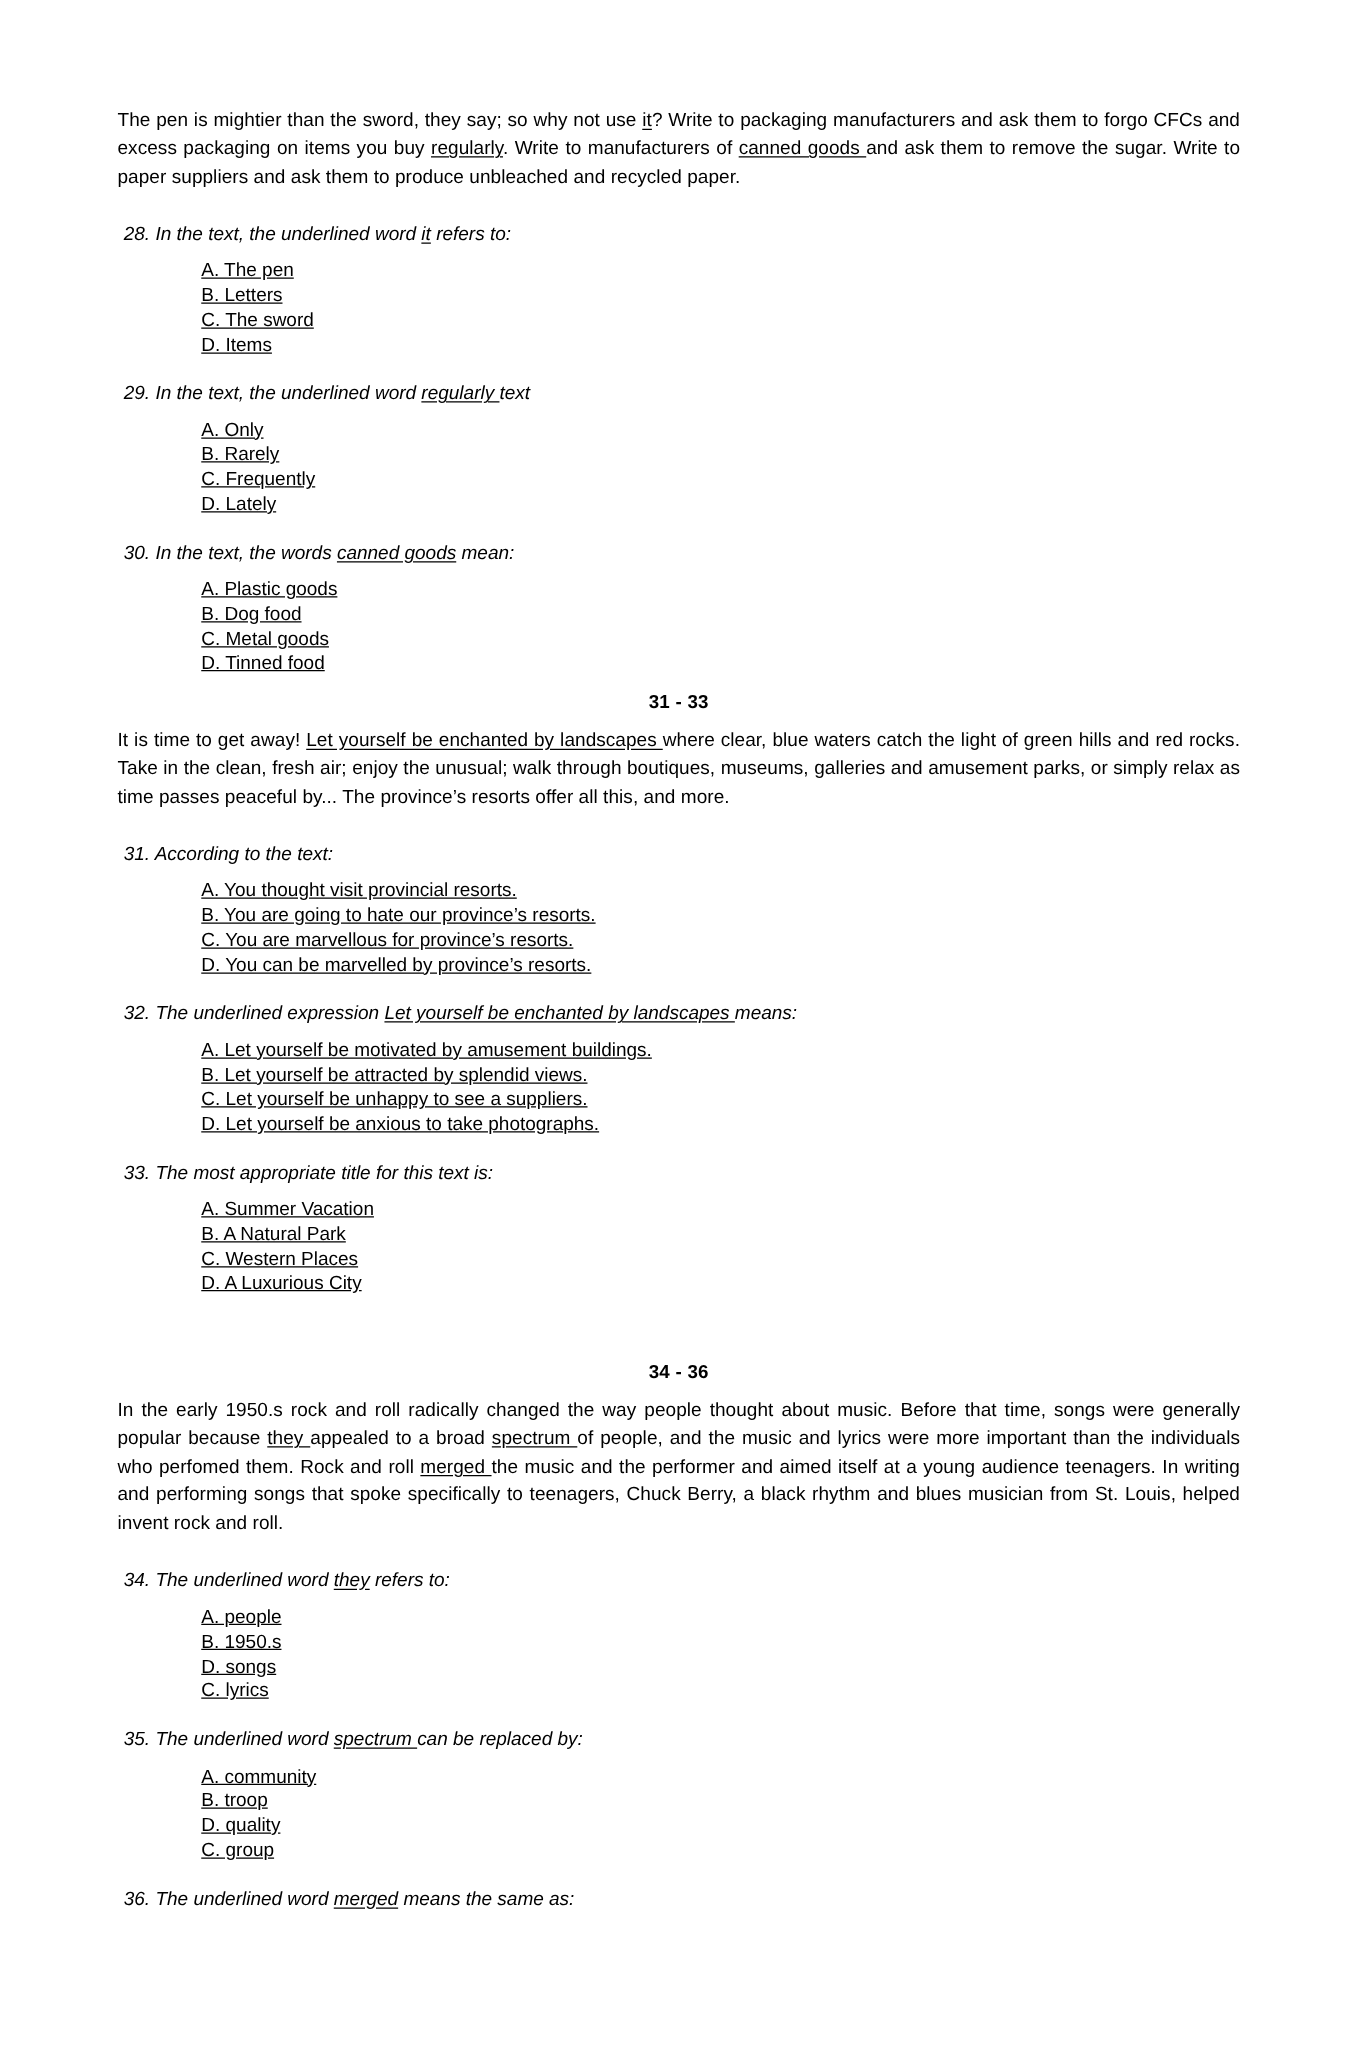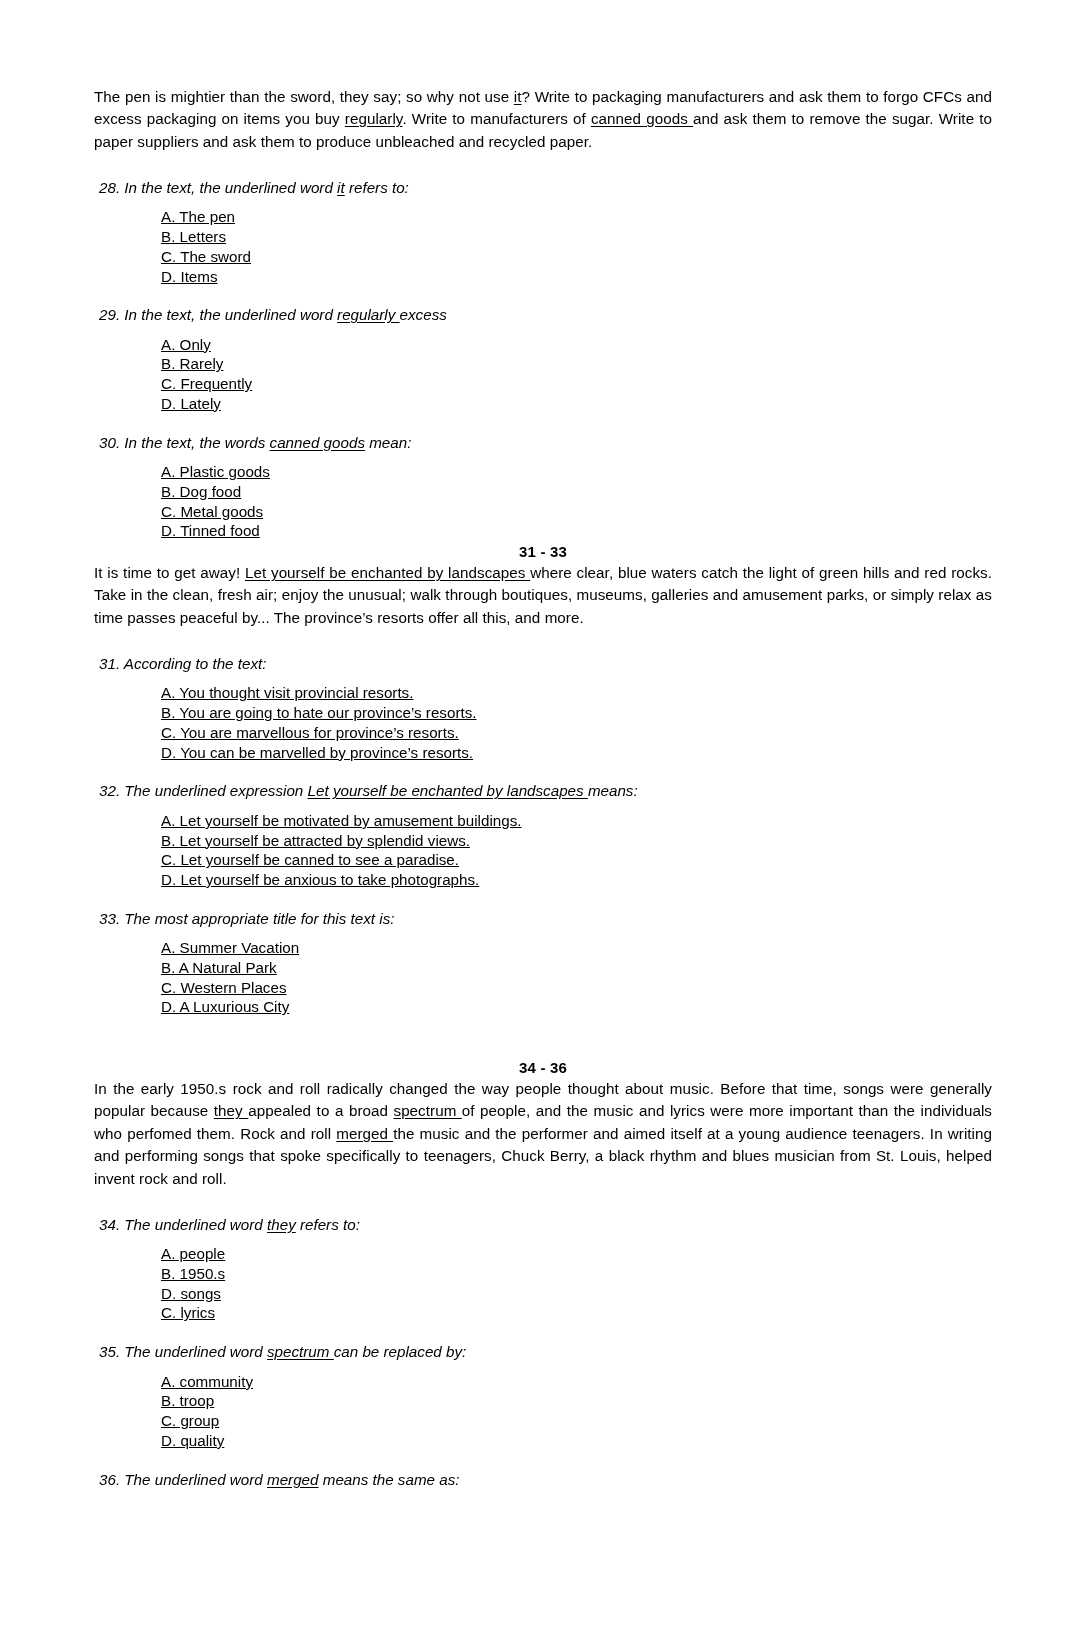--- a/index.html
+++ b/index.html
@@ -25,21 +25,21 @@
     line-height: 1.47;
     text-align: justify;
     text-justify: inter-word;
     margin: 0 0 6px 0;
     letter-spacing: 0.05px;
   }
   .section-number {
     text-align: center;
     font-weight: bold;
     font-size: 15px;
-    margin: 2px;
+    margin: 12px;
     letter-spacing: 0.2px;
   }
   .spacer-md { height: 18px; }
   .spacer-xl { height: 40px; }
 
   .question {
     font-size: 15.2px;
     line-height: 1.47;
     margin: 0;
     padding-left: 5px;
@@ -78,21 +78,21 @@
         <li class="choice">A. The pen</li>
         <li class="choice">B. Letters</li>
         <li class="choice">C. The sword</li>
         <li class="choice">D. Items</li>
       </ul>
   </div>
 
   <div class="spacer-md"></div>
 
   <div class="qblock">
-    <p class="question"><span>29. In the text, the underlined word </span><span class="u">regularly </span><span>excess</span></p>
+    <p class="question"><span>29. In the text, the underlined word </span><span class="u">regularly </span><span>text</span></p>
     <ul class="choices">
         <li class="choice">A. Only</li>
         <li class="choice">B. Rarely</li>
         <li class="choice">C. Frequently</li>
         <li class="choice">D. Lately</li>
       </ul>
   </div>
 
   <div class="spacer-md"></div>
 
@@ -121,21 +121,21 @@
       </ul>
   </div>
 
   <div class="spacer-md"></div>
 
   <div class="qblock">
     <p class="question"><span>32. The underlined expression </span><span class="u">Let yourself be enchanted by landscapes </span><span>means:</span></p>
     <ul class="choices">
         <li class="choice">A. Let yourself be motivated by amusement buildings.</li>
         <li class="choice">B. Let yourself be attracted by splendid views.</li>
-        <li class="choice">C. Let yourself be canned to see a paradise.</li>
+        <li class="choice">C. Let yourself be unhappy to see a suppliers.</li>
         <li class="choice">D. Let yourself be anxious to take photographs.</li>
       </ul>
   </div>
 
   <div class="spacer-md"></div>
 
   <div class="qblock">
     <p class="question"><span>33. The most appropriate title for this text is:</span></p>
     <ul class="choices">
         <li class="choice">A. Summer Vacation</li>
@@ -162,22 +162,22 @@
       </ul>
   </div>
 
   <div class="spacer-md"></div>
 
   <div class="qblock">
     <p class="question"><span>35. The underlined word </span><span class="u">spectrum </span><span>can be replaced by:</span></p>
     <ul class="choices">
         <li class="choice">A. community</li>
         <li class="choice">B. troop</li>
+        <li class="choice">D. quality</li>
         <li class="choice">C. group</li>
-        <li class="choice">D. quality</li>
       </ul>
   </div>
 
   <div class="spacer-md"></div>
 
   <div class="qblock">
     <p class="question"><span>36. The underlined word </span><span class="u">merged</span><span> means the same as:</span></p>
     <ul class="choices"></ul>
   </div>
 

